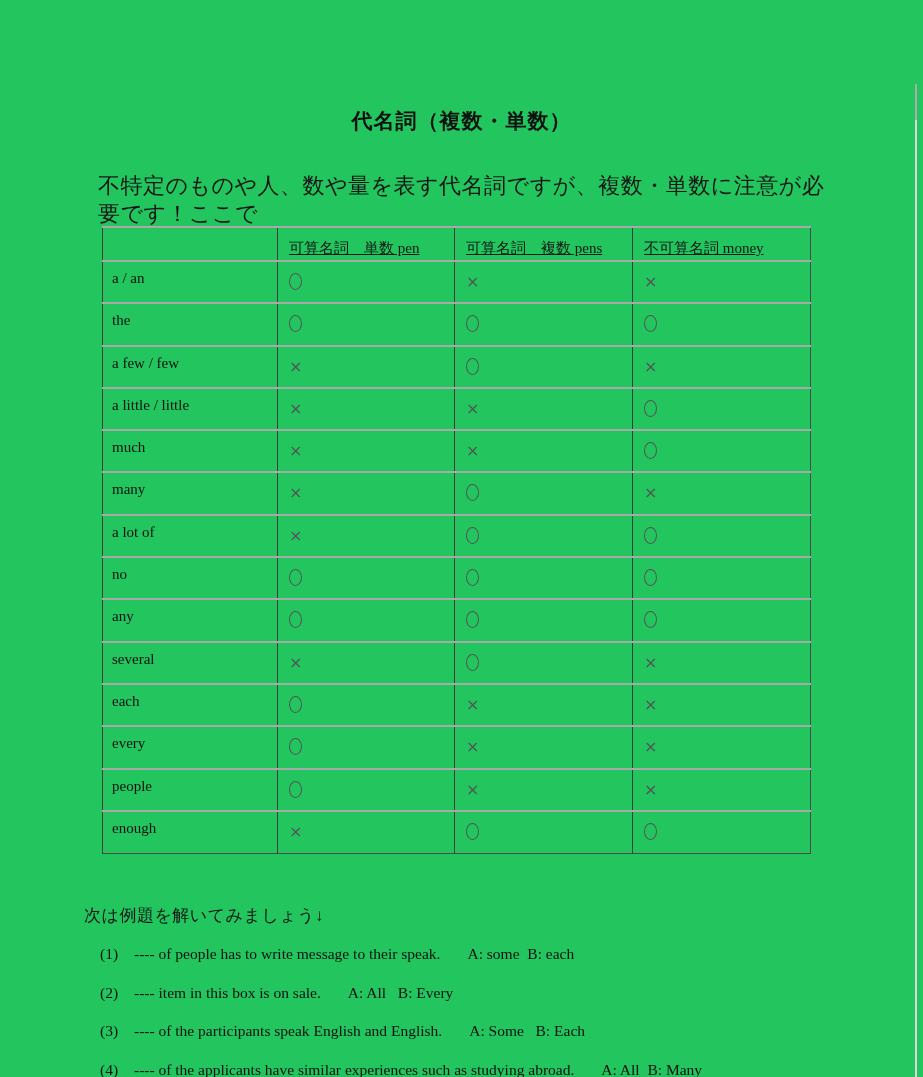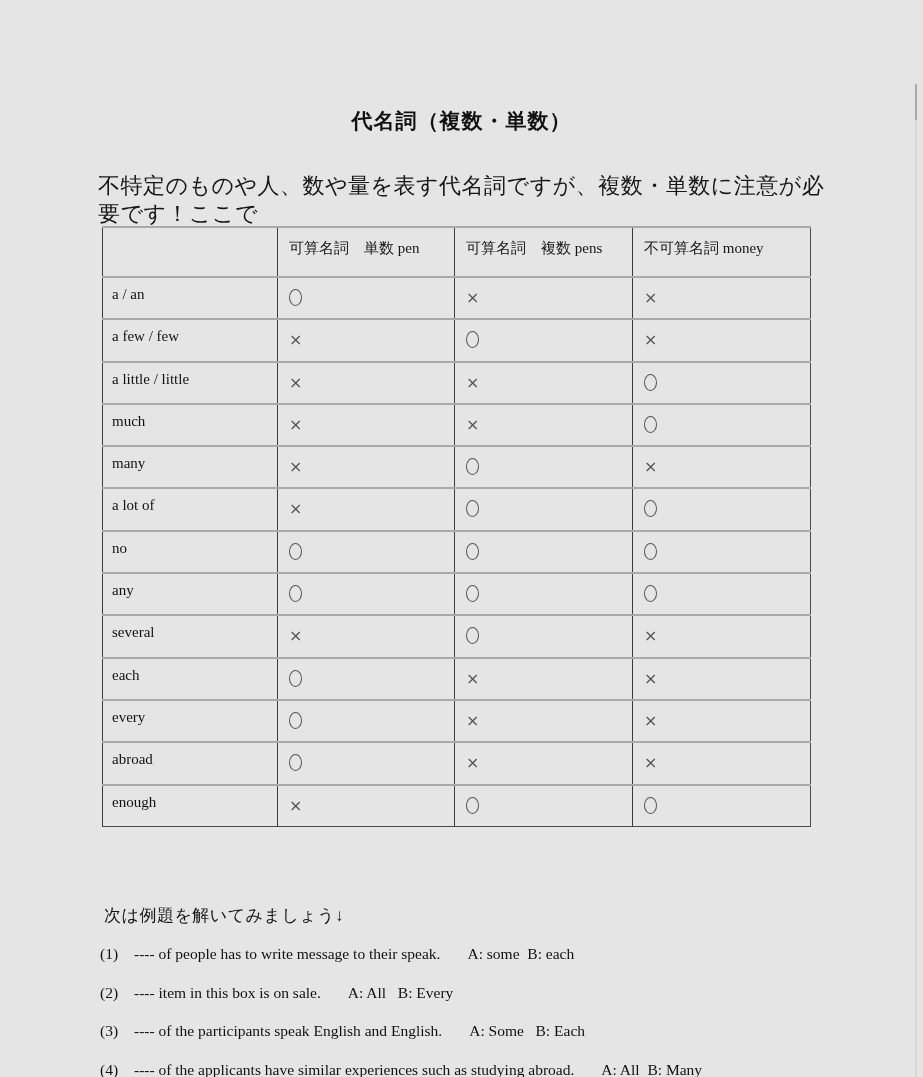--- a/index.html
+++ b/index.html
@@ -3,21 +3,21 @@
 <meta charset="utf-8">
 <style>
   * { margin: 0; padding: 0; box-sizing: border-box; }
   html, body { background: #ffffff; }
   body { font-family: "Liberation Serif", "DejaVu Serif", serif; color: #1a1a1a; }
 
   .page {
     position: relative;
     width: 923px;
     height: 1077px;
-    background: #e5e5e5;
+    background: #22c55e;
     margin: 0 auto;
     overflow: hidden;
   }
 
   .doc-title {
     position: absolute;
     top: 107px;
     left: 0;
     width: 923px;
     text-align: center;
@@ -51,21 +51,21 @@
   .pronoun-table th,
   .pronoun-table td {
     border-left: 1.5px solid #3c3c3c;
     border-top: 2px solid #a9a9a9;
     font-weight: normal;
     text-align: left;
     vertical-align: top;
     overflow: hidden;
   }
   .pronoun-table tr { height: 42.3px; }
-  .pronoun-table tr.header-row { height: 50px; }
+  .pronoun-table tr.header-row { height: 34px; text-decoration: underline; }
   .pronoun-table th {
     font-size: 15px;
     padding: 11px 4px 0 11px;
     white-space: pre;
     color: #161616;
   }
   .label-cell {
     font-size: 15px;
     padding: 8px 4px 0 9px;
     color: #111;
@@ -83,21 +83,21 @@
   }
   .cross-mark {
     font-family: "DejaVu Sans", sans-serif;
     font-size: 16px;
     line-height: 17px;
     color: #555;
   }
 
   .table-note {
     position: absolute;
-    left: 104px;
+    left: 84px;
     top: 904px;
     font-size: 17px;
     letter-spacing: 0.5px;
     color: #161616;
   }
 
   .questions {
     position: absolute;
     left: 100px;
     top: 945px;
@@ -156,20 +156,26 @@
         <th>可算名詞　複数 pens</th>
         <th>不可算名詞 money</th>
       </tr>
       <tr>
         <td class="label-cell">a / an</td>
         <td class="mark-cell"><span class="circle-mark"></span></td>
         <td class="mark-cell"><span class="cross-mark">×</span></td>
         <td class="mark-cell"><span class="cross-mark">×</span></td>
       </tr>
       <tr>
+        <td class="label-cell">the</td>
+        <td class="mark-cell"><span class="circle-mark"></span></td>
+        <td class="mark-cell"><span class="circle-mark"></span></td>
+        <td class="mark-cell"><span class="circle-mark"></span></td>
+      </tr>
+      <tr>
         <td class="label-cell">a few / few</td>
         <td class="mark-cell"><span class="cross-mark">×</span></td>
         <td class="mark-cell"><span class="circle-mark"></span></td>
         <td class="mark-cell"><span class="cross-mark">×</span></td>
       </tr>
       <tr>
         <td class="label-cell">a little / little</td>
         <td class="mark-cell"><span class="cross-mark">×</span></td>
         <td class="mark-cell"><span class="cross-mark">×</span></td>
         <td class="mark-cell"><span class="circle-mark"></span></td>
@@ -216,21 +222,21 @@
         <td class="mark-cell"><span class="cross-mark">×</span></td>
         <td class="mark-cell"><span class="cross-mark">×</span></td>
       </tr>
       <tr>
         <td class="label-cell">every</td>
         <td class="mark-cell"><span class="circle-mark"></span></td>
         <td class="mark-cell"><span class="cross-mark">×</span></td>
         <td class="mark-cell"><span class="cross-mark">×</span></td>
       </tr>
       <tr>
-        <td class="label-cell">abroad</td>
+        <td class="label-cell">people</td>
         <td class="mark-cell"><span class="circle-mark"></span></td>
         <td class="mark-cell"><span class="cross-mark">×</span></td>
         <td class="mark-cell"><span class="cross-mark">×</span></td>
       </tr>
       <tr>
         <td class="label-cell">enough</td>
         <td class="mark-cell"><span class="cross-mark">×</span></td>
         <td class="mark-cell"><span class="circle-mark"></span></td>
         <td class="mark-cell"><span class="circle-mark"></span></td>
       </tr>

